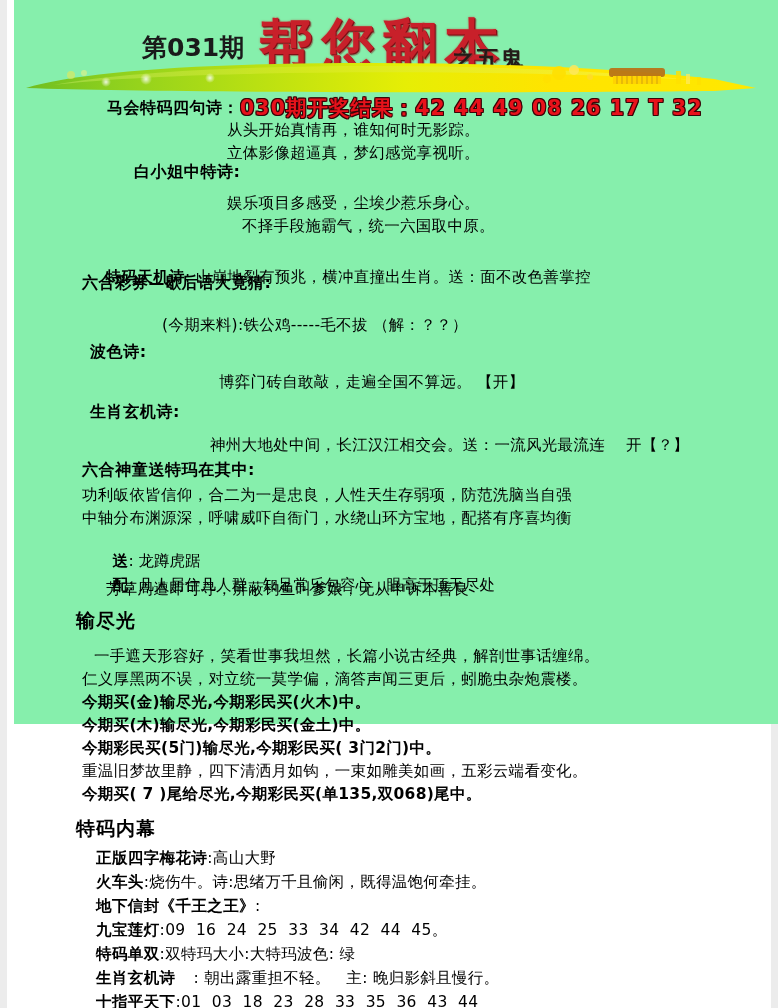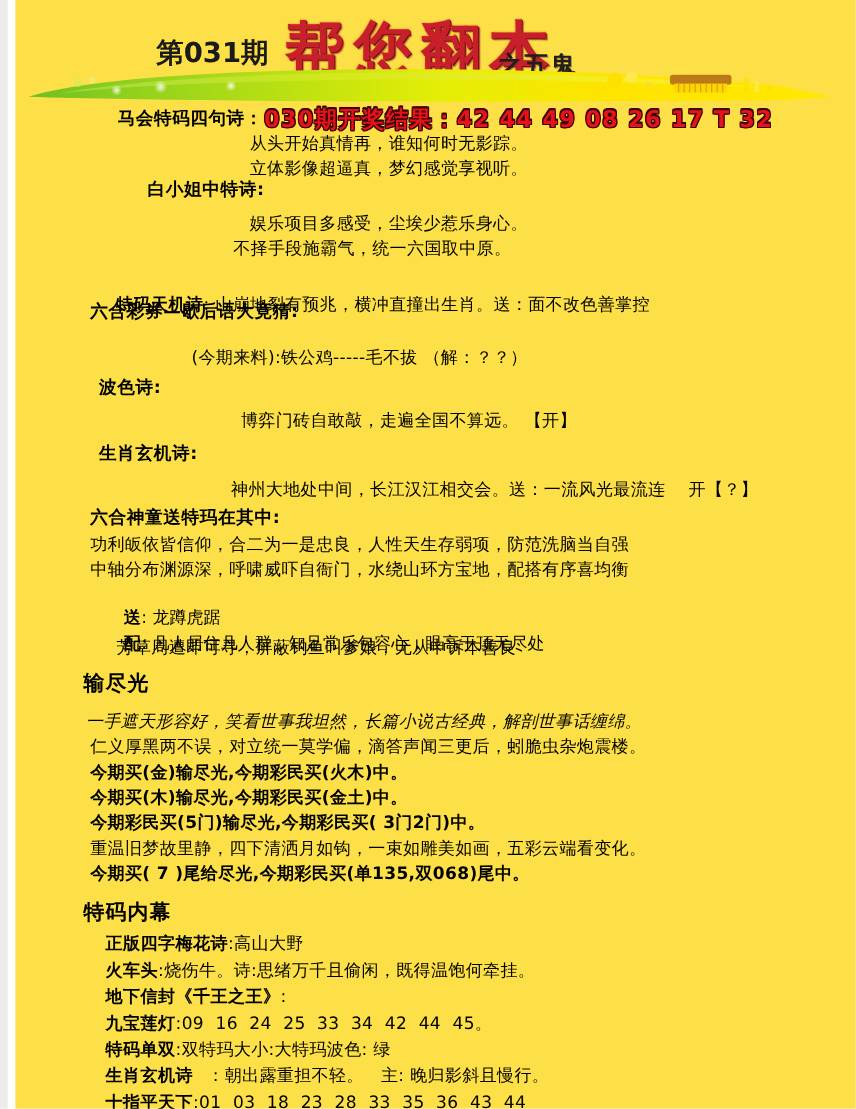--- a/index.html
+++ b/index.html
@@ -22,22 +22,22 @@
     height: 1008px;
     background: #ffffff;
     box-sizing: border-box;
     border-left: 7px solid #ececec;
     border-right: 7px solid #ececec;
   }
   .content {
     position: absolute;
     left: 7px; top: 0;
     width: 764px;
-    height: 1008px;
-    background: #fde047;
+    height: 724px;
+    background: #86efac;
   }
 
   
   .header {
     position: relative;
     width: 764px;
     height: 96px;
     overflow: hidden;
   }
   .issue-label {
@@ -241,48 +241,48 @@
     <div class="result-row">
       <span class="result-label">马会特码四句诗：</span>
       <span class="result-value">030期开奖结果：42 44 49 08 26 17 T 32</span>
     </div>
 
     <div class="txt" style="left:213px; top:24px;">从头开始真情再，谁知何时无影踪。</div>
     <div class="txt" style="left:213px; top:47px;">立体影像超逼真，梦幻感觉享视听。</div>
 
     <div class="sub-head" style="left:76px; top:66px;margin-left:44px;">白小姐中特诗:</div>
     <div class="txt" style="left:213px; top:97px;">娱乐项目多感受，尘埃少惹乐身心。</div>
-    <div class="txt" style="left:198px; top:120px;">不择手段施霸气，统一六国取中原。</div>
+    <div class="txt" style="left:228px; top:120px;">不择手段施霸气，统一六国取中原。</div>
 
     <div style="position:absolute; left:61px; top:152px; white-space:pre;">
       <span class="lbl-bold">特码天机诗</span><span style="font-size:15.5px; letter-spacing:.3px;">: 山崩地裂有预兆，横冲直撞出生肖。送：面不改色善掌控</span>
     </div>
 
     <div class="sub-head" style="left:68px; top:177px;">六合彩券—歇后语大竟猜:</div>
-    <div class="txt" style="left:160px; top:219px;">(今期来料):铁公鸡-----毛不拔 （解：？？）</div>
+    <div class="txt" style="left:148px; top:219px;">(今期来料):铁公鸡-----毛不拔 （解：？？）</div>
 
     <div class="sub-head" style="left:76px; top:246px;">波色诗:</div>
     <div class="txt" style="left:205px; top:276px;">博弈门砖自敢敲，走遍全国不算远。 【开】</div>
 
     <div class="sub-head" style="left:76px; top:306px;">生肖玄机诗:</div>
     <div class="txt" style="left:196px; top:339px;">神州大地处中间，长江汉江相交会。送：一流风光最流连    开【？】</div>
 
     <div class="sub-head" style="left:68px; top:364px;">六合神童送特玛在其中:</div>
     <div class="txt" style="left:68px; top:389px;">功利皈依皆信仰，合二为一是忠良，人性天生存弱项，防范洗脑当自强</div>
     <div class="txt" style="left:68px; top:412px;">中轴分布渊源深，呼啸威吓自衙门，水绕山环方宝地，配搭有序喜均衡</div>
     <div style="position:absolute; left:68px; top:436px; white-space:pre;">
       <span class="lbl-bold">送</span><span style="font-size:15.5px;">: 龙蹲虎踞</span>
     </div>
     <div style="position:absolute; left:68px; top:460px; white-space:pre;">
       <span class="lbl-bold">配</span><span style="font-size:15.5px;">: 凡人居住凡人群，知足常乐包容心，眼高于顶无尽处</span>
     </div>
     <div class="txt" style="left:92px; top:483px;">芳草周遭即可寻，屏蔽钓鱼叫爹娘，无从申诉本善良</div>
 
     <div class="sec-head" style="left:62px; top:512px;">输尽光</div>
-    <div class="txt" style="left:64px; top:550px;font-style:italic;">一手遮天形容好，笑看世事我坦然，长篇小说古经典，解剖世事话缠绵。</div>
+    <div class="txt" style="left:80px; top:550px;">一手遮天形容好，笑看世事我坦然，长篇小说古经典，解剖世事话缠绵。</div>
     <div class="txt" style="left:68px; top:573px;">仁义厚黑两不误，对立统一莫学偏，滴答声闻三更后，蚓脆虫杂炮震楼。</div>
     <div class="txt txt-b" style="left:68px; top:596px;">今期买(金)输尽光,今期彩民买(火木)中。</div>
     <div class="txt txt-b" style="left:68px; top:619px;">今期买(木)输尽光,今期彩民买(金土)中。</div>
     <div class="txt txt-b" style="left:68px; top:642px;">今期彩民买(5门)输尽光,今期彩民买( 3门2门)中。</div>
     <div class="txt" style="left:68px; top:665px;">重温旧梦故里静，四下清洒月如钩，一束如雕美如画，五彩云端看变化。</div>
     <div class="txt txt-b" style="left:68px; top:688px;">今期买( 7 )尾给尽光,今期彩民买(单135,双068)尾中。</div>
 
     <div class="sec-head" style="left:62px; top:720px;">特码内幕</div>
 
     <div id="neimu-rows">

